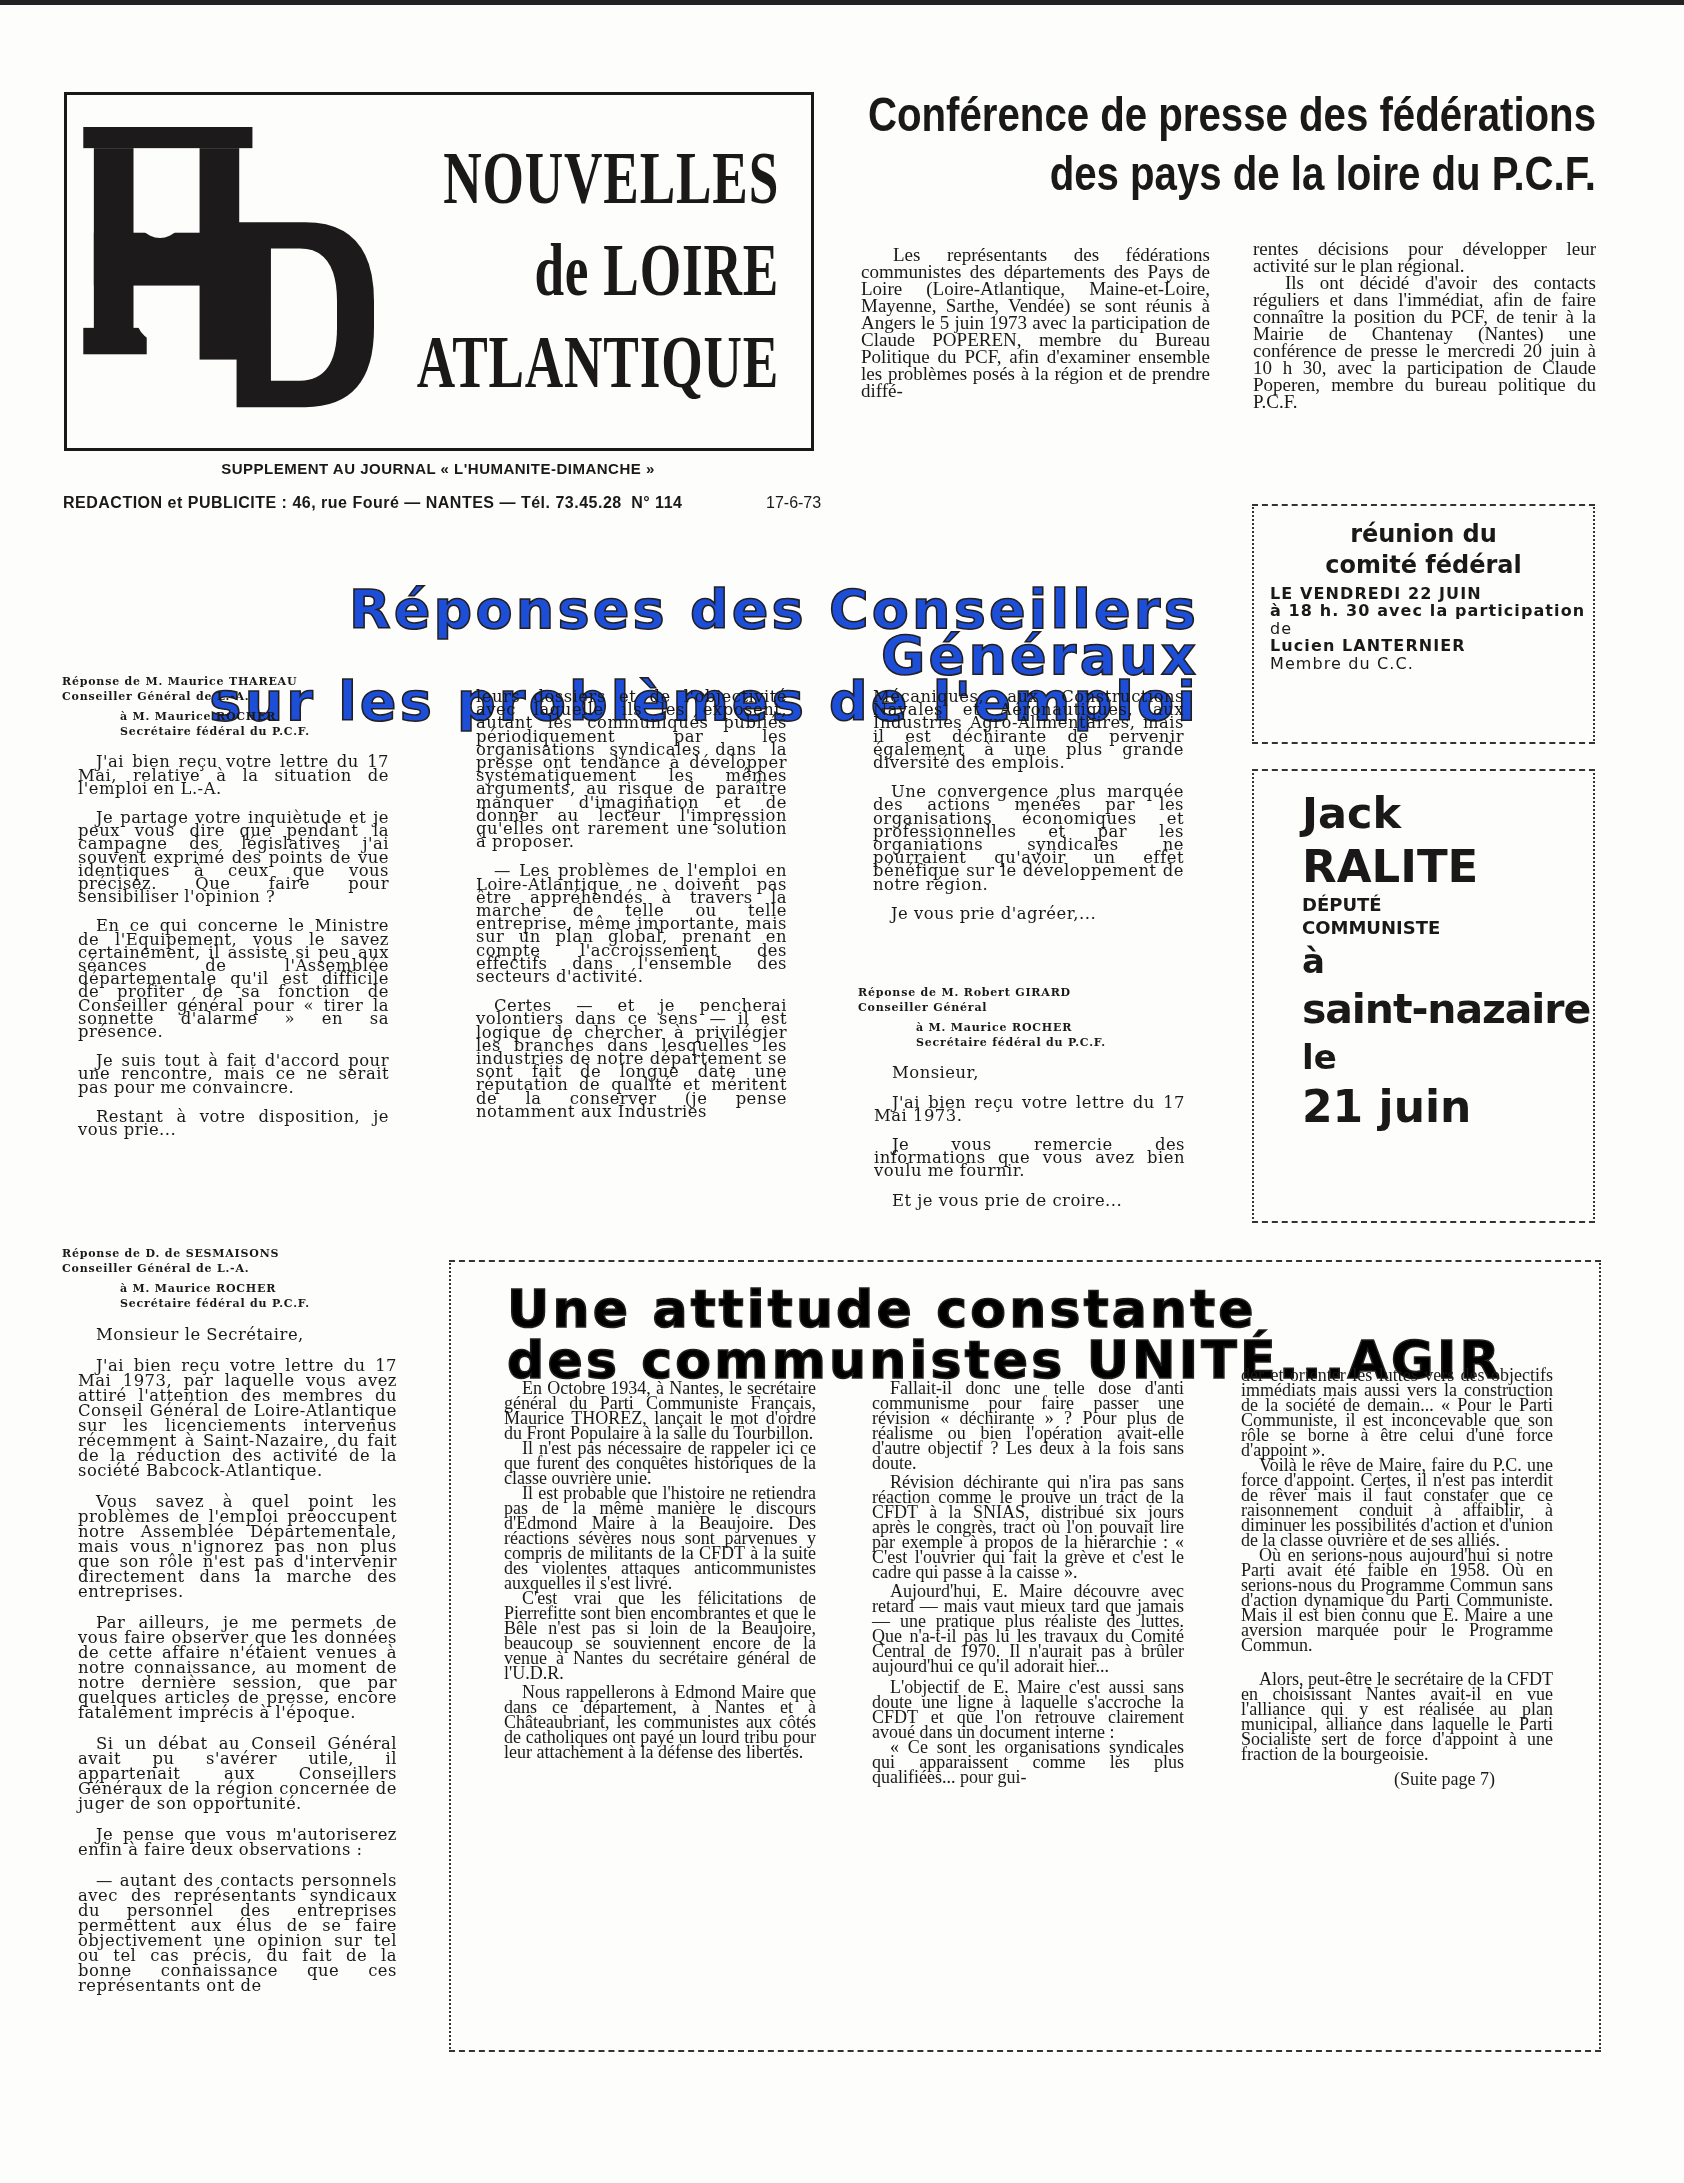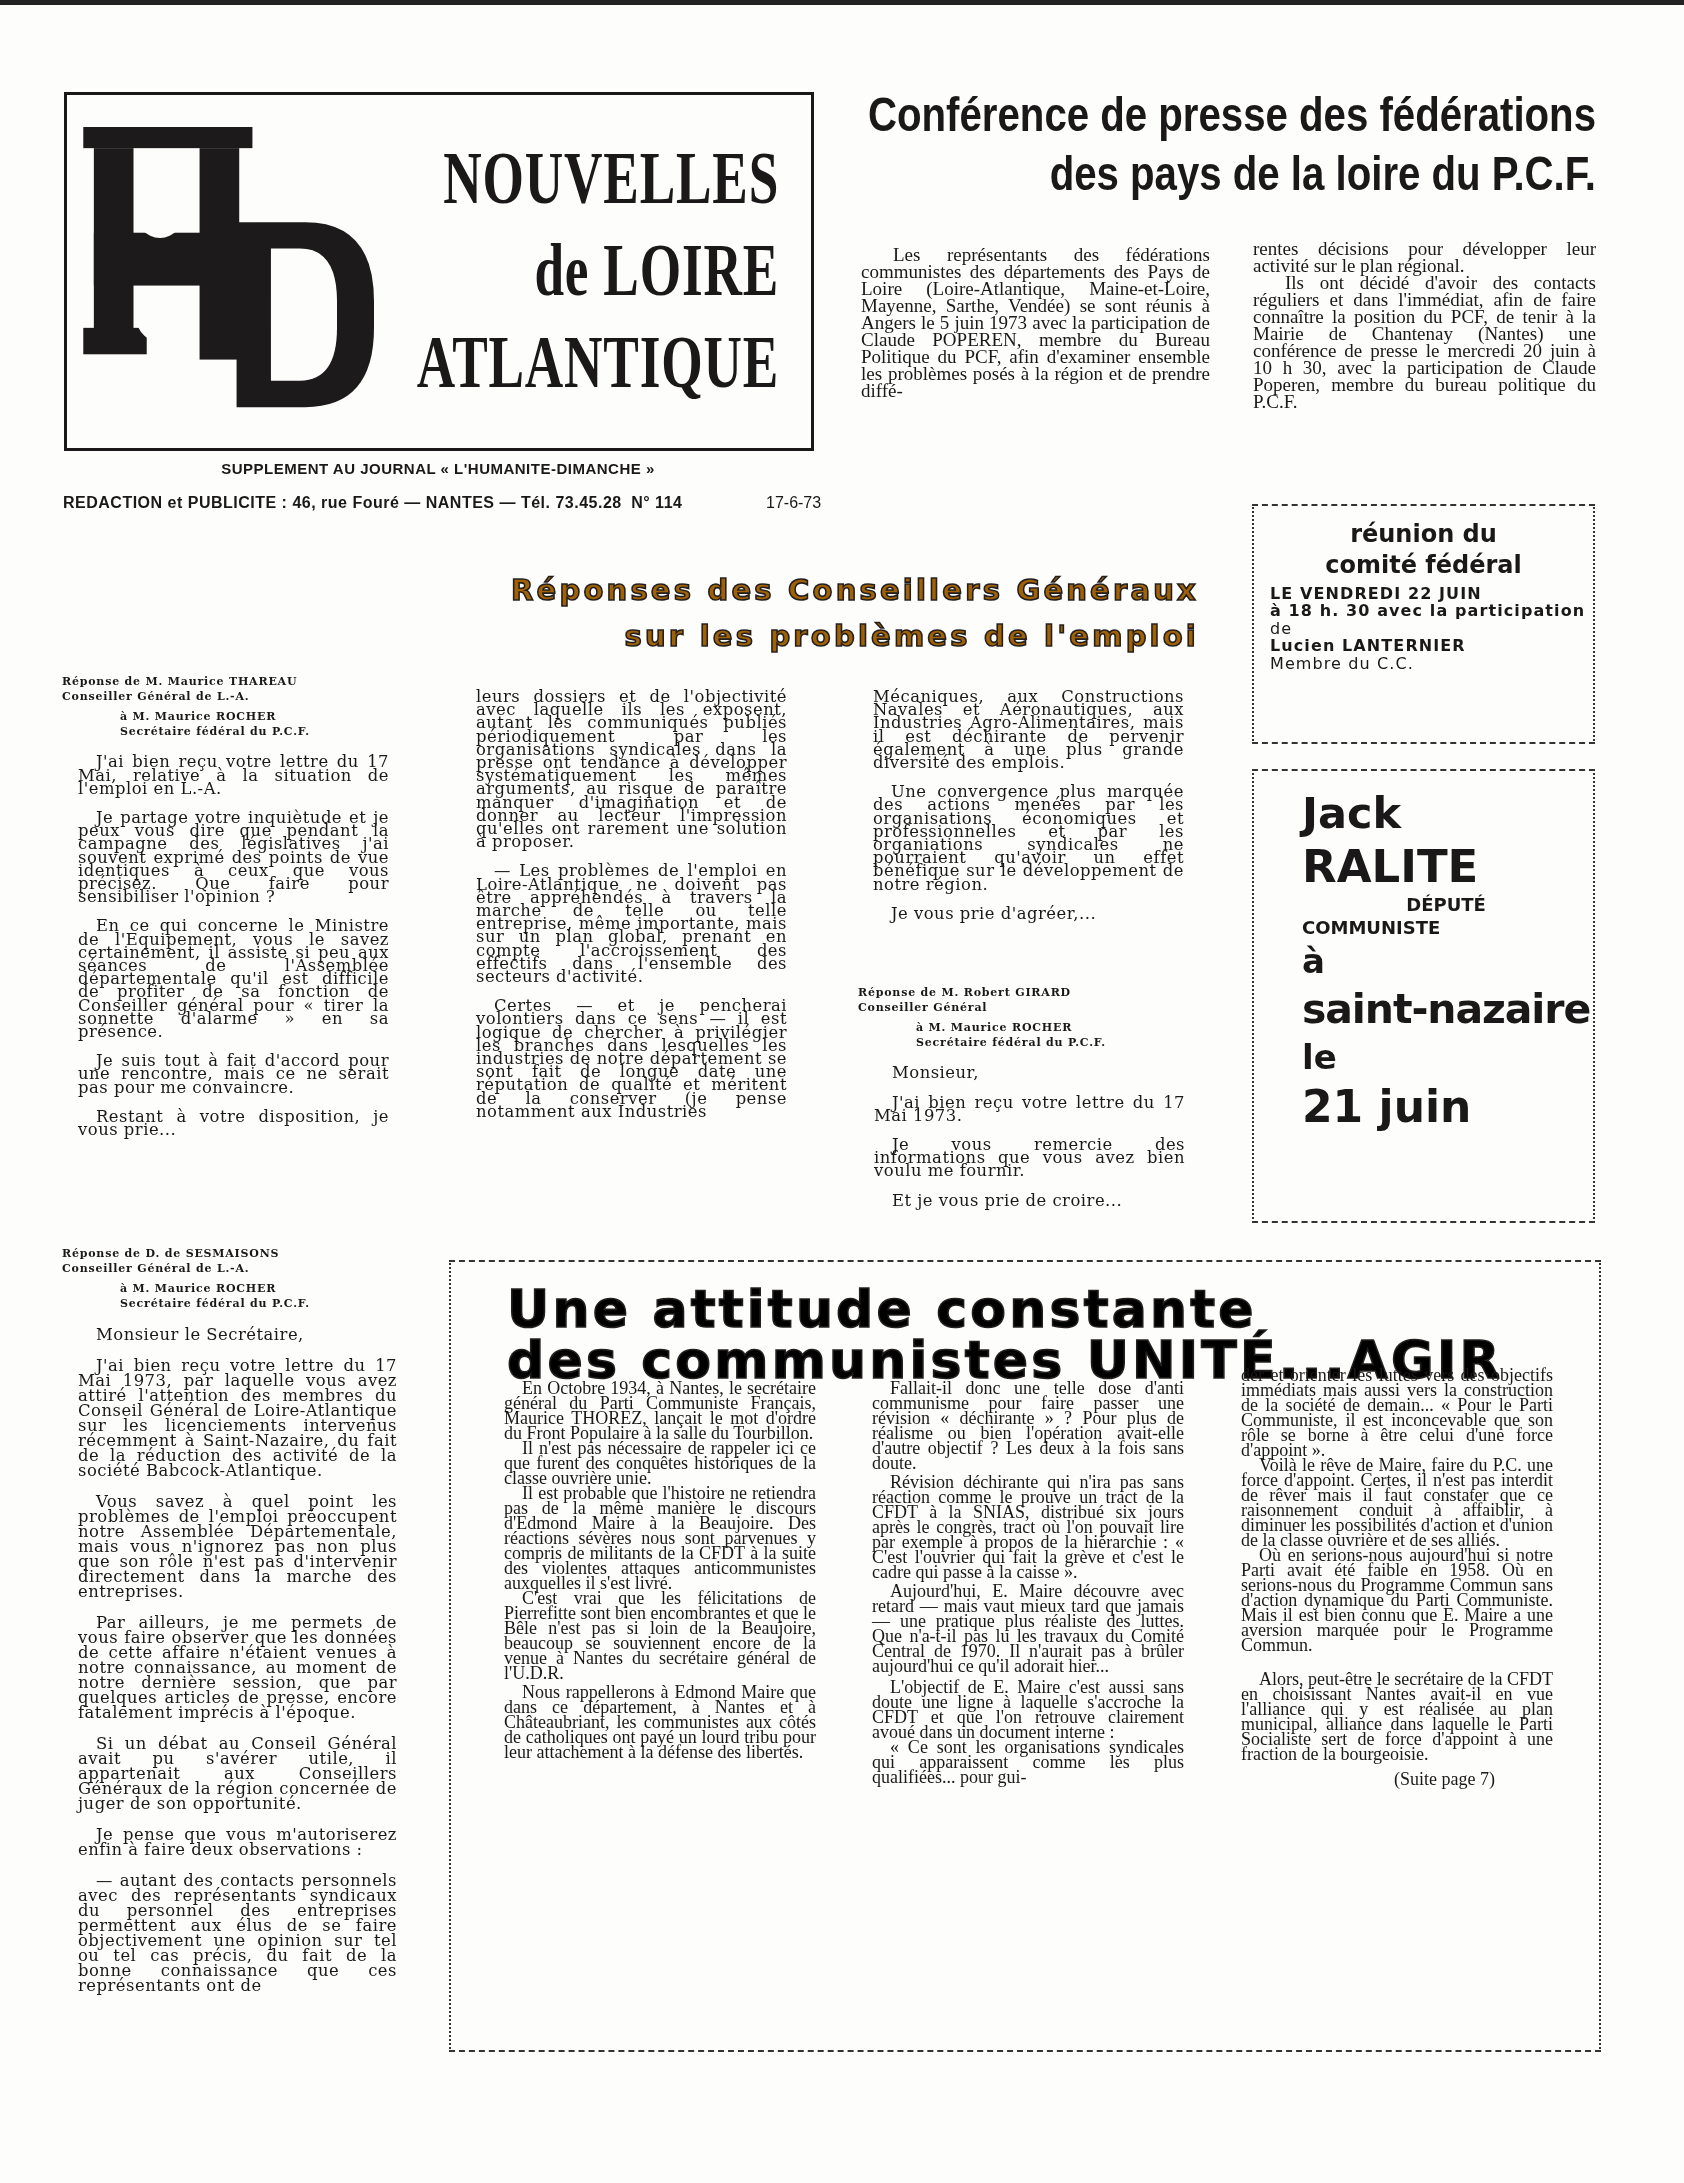--- a/index.html
+++ b/index.html
@@ -13,21 +13,21 @@
   .title-lines{position:absolute;right:32px;top:37px;text-align:right;font-family:"Liberation Serif",serif;font-weight:bold;font-size:74px;line-height:92px;letter-spacing:1.1px;transform:scaleX(0.72);transform-origin:right top;}
   .supplement{left:63px;top:460px;width:750px;text-align:center;font-family:"Liberation Sans",sans-serif;font-size:15px;font-weight:bold;letter-spacing:0.5px;}
   .redaction{left:63px;top:494px;width:761px;font-family:"Liberation Sans",sans-serif;font-size:16px;font-weight:bold;letter-spacing:0.5px;display:flex;gap:9.5px;}
   .date{left:766px;top:494px;font-family:"Liberation Sans",sans-serif;font-size:16px;}
   
   .conf-title{left:850px;top:85px;width:745px;text-align:right;font-family:"Liberation Sans",sans-serif;font-weight:bold;font-size:49px;line-height:59px;transform:scaleX(0.82);transform-origin:right top;width:909px;left:687px;}
   .col{font-family:"Liberation Serif",serif;text-align:justify;hyphens:auto;}
   .conf-col{font-size:19px;line-height:17px;letter-spacing:0;}
   .conf-col p{margin:0;text-indent:32px;}
   
-  .rep-title{left:63px;top:567px;width:1136px;text-align:right;font-family:"DejaVu Sans",sans-serif;font-weight:900;font-size:29px;line-height:46px;letter-spacing:3.2px;color:#a16207;-webkit-text-stroke:1.6px #231f1f;}
+  .rep-title{left:63px;top:587px;width:1136px;text-align:right;font-family:"DejaVu Sans",sans-serif;font-weight:900;font-size:54px;line-height:46px;letter-spacing:3.2px;color:#1d4ed8;-webkit-text-stroke:1.6px #231f1f;}
   .body-col{font-family:"DejaVu Serif",serif;font-size:16.4px;line-height:13.2px;letter-spacing:0.5px;}
   .body-col p{margin:16px;text-indent:18px;}
   .hdr{font-family:"DejaVu Serif",serif;font-weight:bold;font-size:11px;line-height:15px;letter-spacing:0.8px;}
   .hdr .to{padding-left:58px;}
   .boxframe{position:absolute;box-sizing:border-box;border-top:2.1px dashed #333;border-bottom:2.1px dashed #333;border-left:2.1px dotted #333;border-right:2.1px dotted #333;}
   .reunion{left:1252px;top:504px;width:343px;height:240px;}
   .ralite{left:1252px;top:769px;width:343px;height:454px;}
   .box-sans{font-family:"DejaVu Sans",sans-serif;font-weight:bold;}
   .unite-box{left:449px;top:1260px;width:1152px;height:792px;}
   .unite-title{left:507px;top:1284px;font-family:"DejaVu Sans",sans-serif;font-weight:900;font-size:52px;line-height:51px;letter-spacing:3.2px;-webkit-text-stroke:1.6px #231f1f;color:#000000;}
@@ -160,21 +160,21 @@
     <div style="font-weight:normal">de</div>
     <div>Lucien LANTERNIER</div>
     <div style="font-weight:normal">Membre du C.C.</div>
   </div>
 </div>
 
 <div class="abs boxframe ralite">
   <div class="box-sans" style="position:absolute;left:48px;top:16px;">
     <div style="font-size:43px;line-height:53px;">Jack</div>
     <div style="font-size:45px;line-height:53px;">RALITE</div>
-    <div style="font-size:18px;line-height:23px;text-align:center;">DÉPUTÉ</div>
+    <div style="font-size:18px;line-height:23px;">DÉPUTÉ</div>
     <div style="font-size:18px;line-height:23px;">COMMUNISTE</div>
     <div style="font-size:34px;line-height:45px;">à</div>
     <div style="font-size:41px;line-height:51px;letter-spacing:-1.1px;">saint-nazaire</div>
     <div style="font-size:34px;line-height:45px;">le</div>
     <div style="font-size:44px;line-height:53px;">21 juin</div>
   </div>
 </div>
 
 <div class="abs boxframe unite-box"></div>
 <div class="abs unite-title">

